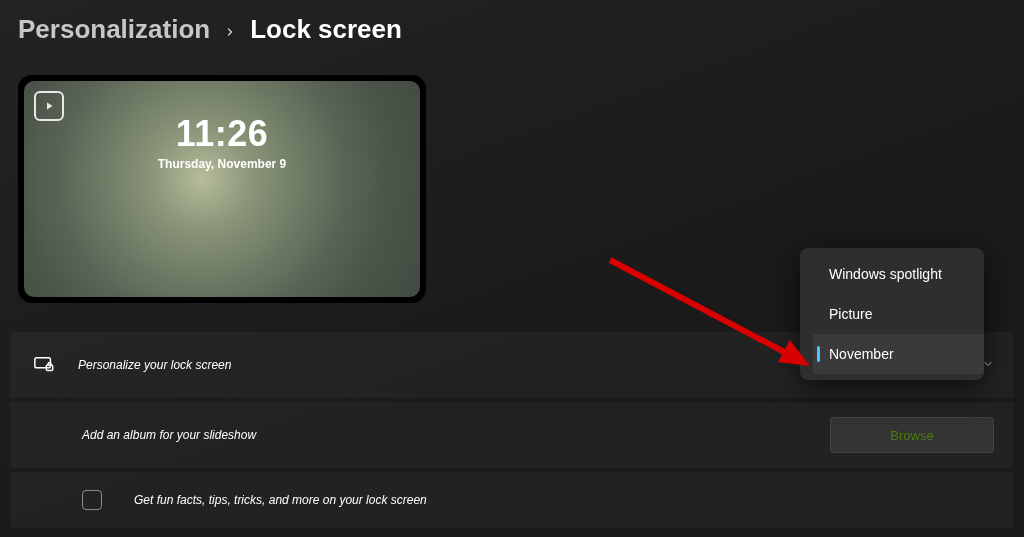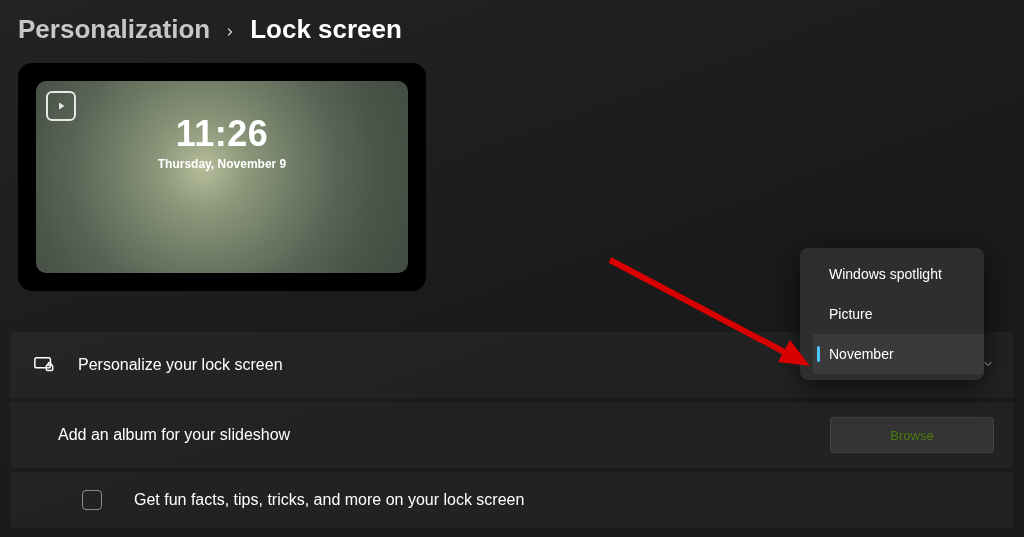--- a/index.html
+++ b/index.html
@@ -34,26 +34,26 @@
     position: relative;
     top: 2px;
   }
   .breadcrumb .current {
     color: #ffffff;
     font-weight: 600;
   }
 
   
   .preview-wrap {
-    margin: 18px 0 0 18px;
+    margin: 30px 0 0 18px;
     width: 408px;
     height: 228px;
     border-radius: 14px;
     background: #000;
-    padding: 18px;
+    padding: 6px;
     box-sizing: border-box;
     position: relative;
   }
   .preview {
     width: 100%;
     height: 100%;
     border-radius: 10px;
     background: radial-gradient(circle at 45% 45%, #b6bd9a 0%, #8a9579 20%, #6f7b65 40%, #5a6456 58%, #4b5549 75%, #414b41 100%);
     position: relative;
     overflow: hidden;
@@ -120,25 +120,26 @@
     margin-right: 20px;
   }
   .row .leading-icon svg {
     width: 22px;
     height: 22px;
     stroke: #ffffff;
     fill: none;
   }
   .row .label {
     flex: 1;
-    font-size: 16px;
-    color: #ffffff;
+    font-size: 12px;
+    color: #ffffff;
+    font-style: italic;
   }
   .row .sublabel {
-    margin-left: 28px;
+    margin-left: 52px;
   }
   .row .trailing {
     display: flex;
     align-items: center;
     gap: 16px;
   }
   .row .chevron {
     color: #cfcfcf;
     font-size: 14px;
   }

